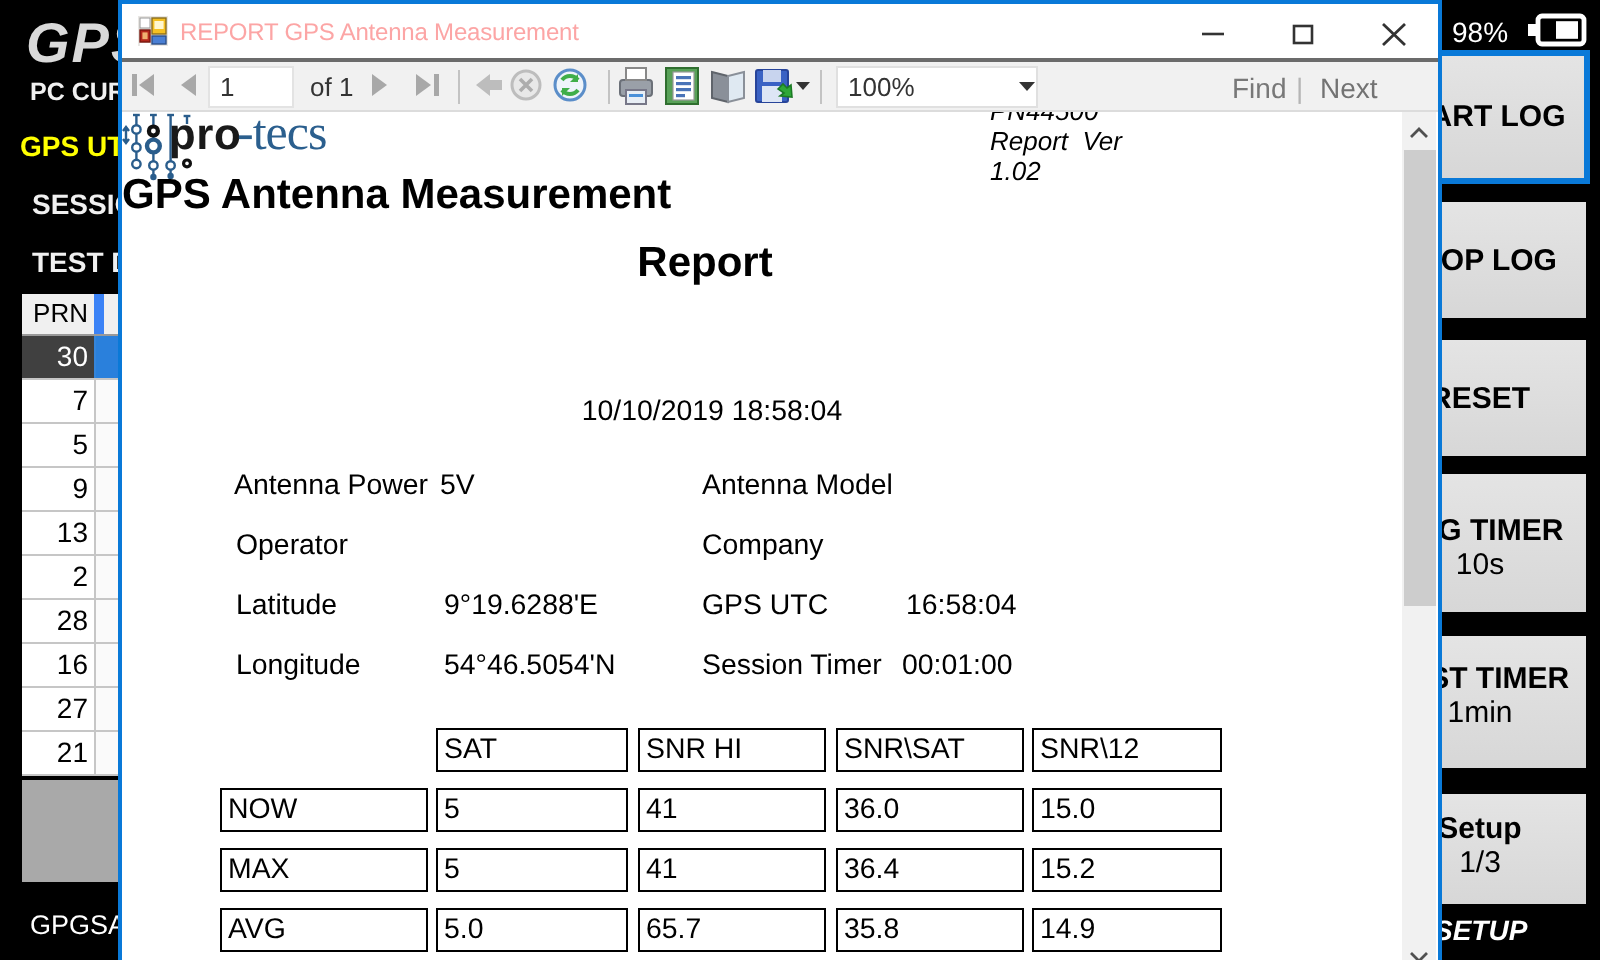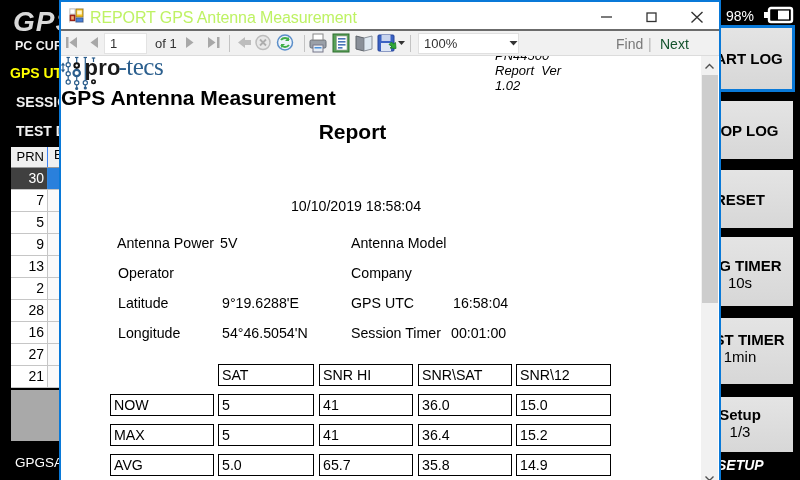--- a/index.html
+++ b/index.html
@@ -18,21 +18,21 @@
 .rbtn{left:685px;width:110px;background:linear-gradient(#e4e4e4,#d7d7d7);border:2px solid #000;color:#000;
  display:flex;flex-direction:column;align-items:center;justify-content:center;
  font-weight:bold;font-size:15px;z-index:5;box-sizing:border-box;}
 .rsub{font-weight:normal;font-size:15px;margin-top:0;line-height:13px;padding-top:2px;}
 #battPct{left:726px;top:8px;color:#fff;font-size:14px;z-index:5;}
 #setupLbl{left:717px;top:457px;color:#fff;font-size:14px;font-weight:bold;font-style:italic;z-index:5;}
 
 #win{left:59px;top:0px;width:658px;height:482px;border:2px solid #0979d8;background:#fff;z-index:10;}
 #wrap{left:61px;top:2px;width:658px;height:478px;z-index:11;}
 #titlebar{left:0;top:0;width:658px;height:27px;background:#fff;z-index:12;}
-#ttext{left:29px;top:7px;font-size:16px;color:#bef264;letter-spacing:-0.1px;}
+#ttext{left:29px;top:7px;font-size:12px;color:#fca5a5;letter-spacing:-0.1px;}
 #sep1{left:0;top:27px;width:658px;height:2px;background:#6b6b6b;z-index:12;}
 #toolbar{left:0;top:29px;width:658px;height:25px;background:#f1f1f1;z-index:12;border-bottom:1px solid #dcdcdc;box-sizing:border-box;}
 #content{left:0;top:54px;width:526px;height:424px;background:#fff;z-index:11;}
 
 #sbar{left:640px;top:54px;width:17px;height:424px;background:#f1f1f1;z-index:13;}
 #sthumb{left:641px;top:73px;width:16px;height:228px;background:#cdcdcd;z-index:13;}
 
 .tb{position:absolute;top:0;height:25px;}
 .tsep{position:absolute;top:4px;width:1px;height:17px;background:#c3c3c3;}
 .ttxt{position:absolute;font-size:13px;color:#333;top:5px;}
@@ -43,21 +43,21 @@
 </style></head>
 <body>
 
 <div class="abs" id="gpsTitle">GPS</div>
 <div class="abs menu" style="left:15px;top:39px;font-size:12.5px;">PC CURRENT</div>
 <div class="abs menu" style="left:10px;top:65px;color:#ffff00;font-size:14px;">GPS UTC</div>
 <div class="abs menu" style="left:16px;top:94px;font-size:14px;">SESSION</div>
 <div class="abs menu" style="left:16px;top:123px;font-size:14px;">TEST DATA</div>
 <div class="abs" id="prnTable">
  <div class="prnRow" style="background:#f0f0f0;font-size:13px;height:20px;border-bottom:1px solid #999;">
-      <span class="pc1" style="border-right:1px solid #3b82f6;line-height:20px;">PRN</span>
+      <span class="pc1" style="border-right:5px solid #3b82f6;line-height:20px;">PRN</span>
       <span class="pc2" style="background:#f0f0f0;padding-left:6px;">El</span>
     </div>
  <div class="prnRow" style="background:#404040;color:#fff;">
       <span class="pc1" style="border-right-color:#3585da;">30</span>
       <span class="pc2" style="background:#2a80dc;"></span>
     </div>
  <div class="prnRow">
       <span class="pc1">7</span>
       <span class="pc2"></span>
     </div>
@@ -262,15 +262,15 @@
     <path d="M91 10 L98 10 L94.5 14 Z" fill="#333"></path>
    </svg>
    <div class="tsep" style="left:349px;"></div>
    <div class="tb" style="left:357px;top:2px;width:99px;height:19px;background:#fff;border:1px solid #e0e0e0;"></div>
    <div class="ttxt" style="left:363px;">100%</div>
    <svg class="tb" style="left:445px;" width="16" height="25" viewBox="0 0 16 25">
         <path d="M3.5 10 L11.5 10 L7.5 14.5 Z" fill="#333"></path>
       </svg>
    <div class="ttxt" style="left:555px;color:#787878;font-size:14px;">Find</div>
    <div class="ttxt" style="left:587px;color:#b5b5b5;font-size:14px;">|</div>
-   <div class="ttxt" style="left:599px;color:#14532d;font-size:14px;">Next</div>
+   <div class="ttxt" style="left:599px;color:#737373;font-size:14px;">Next</div>
   </div>
 </div>
 
 </body></html>

